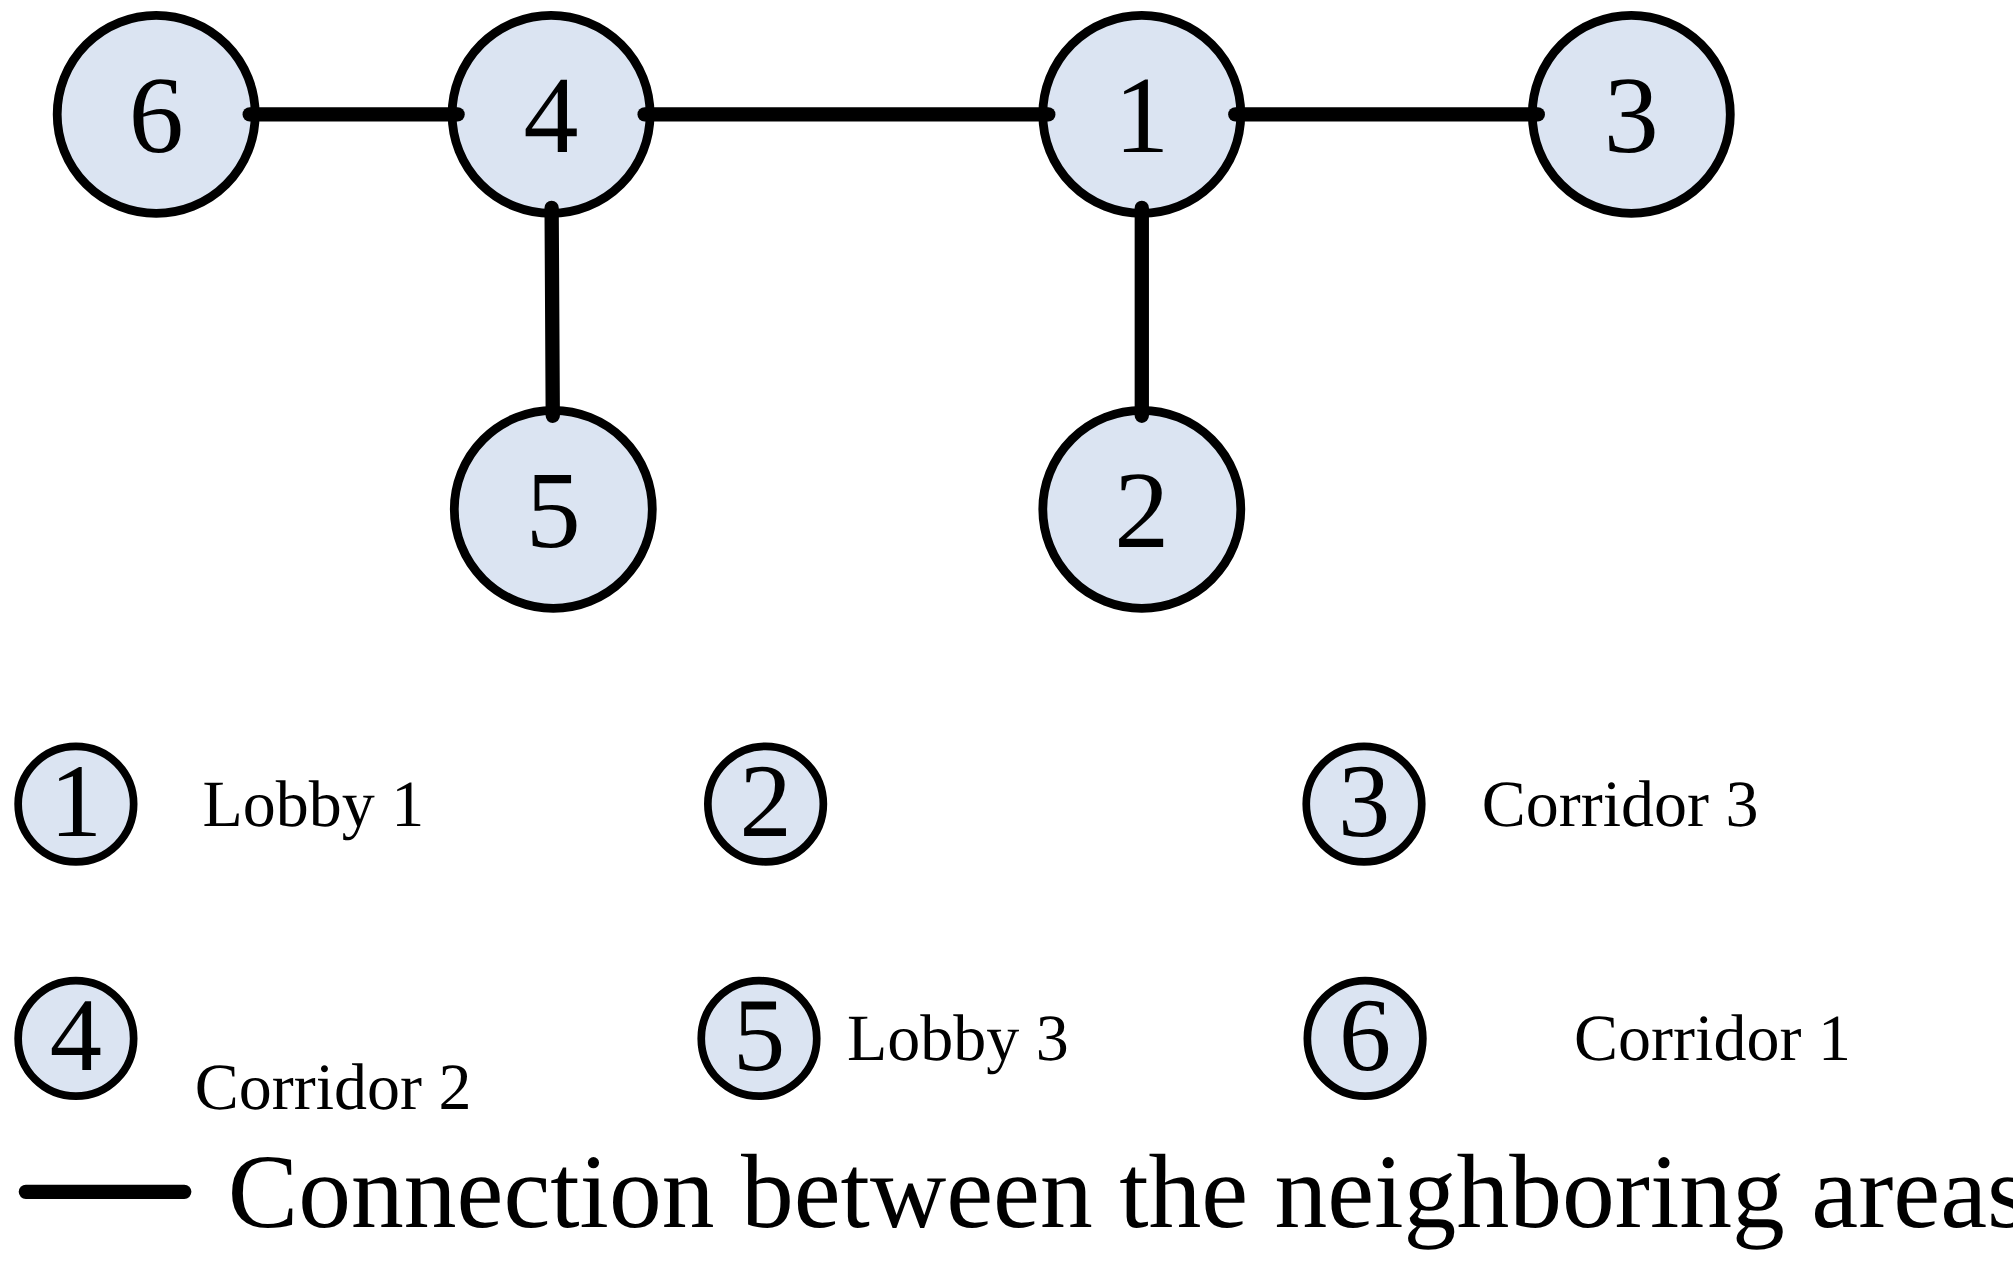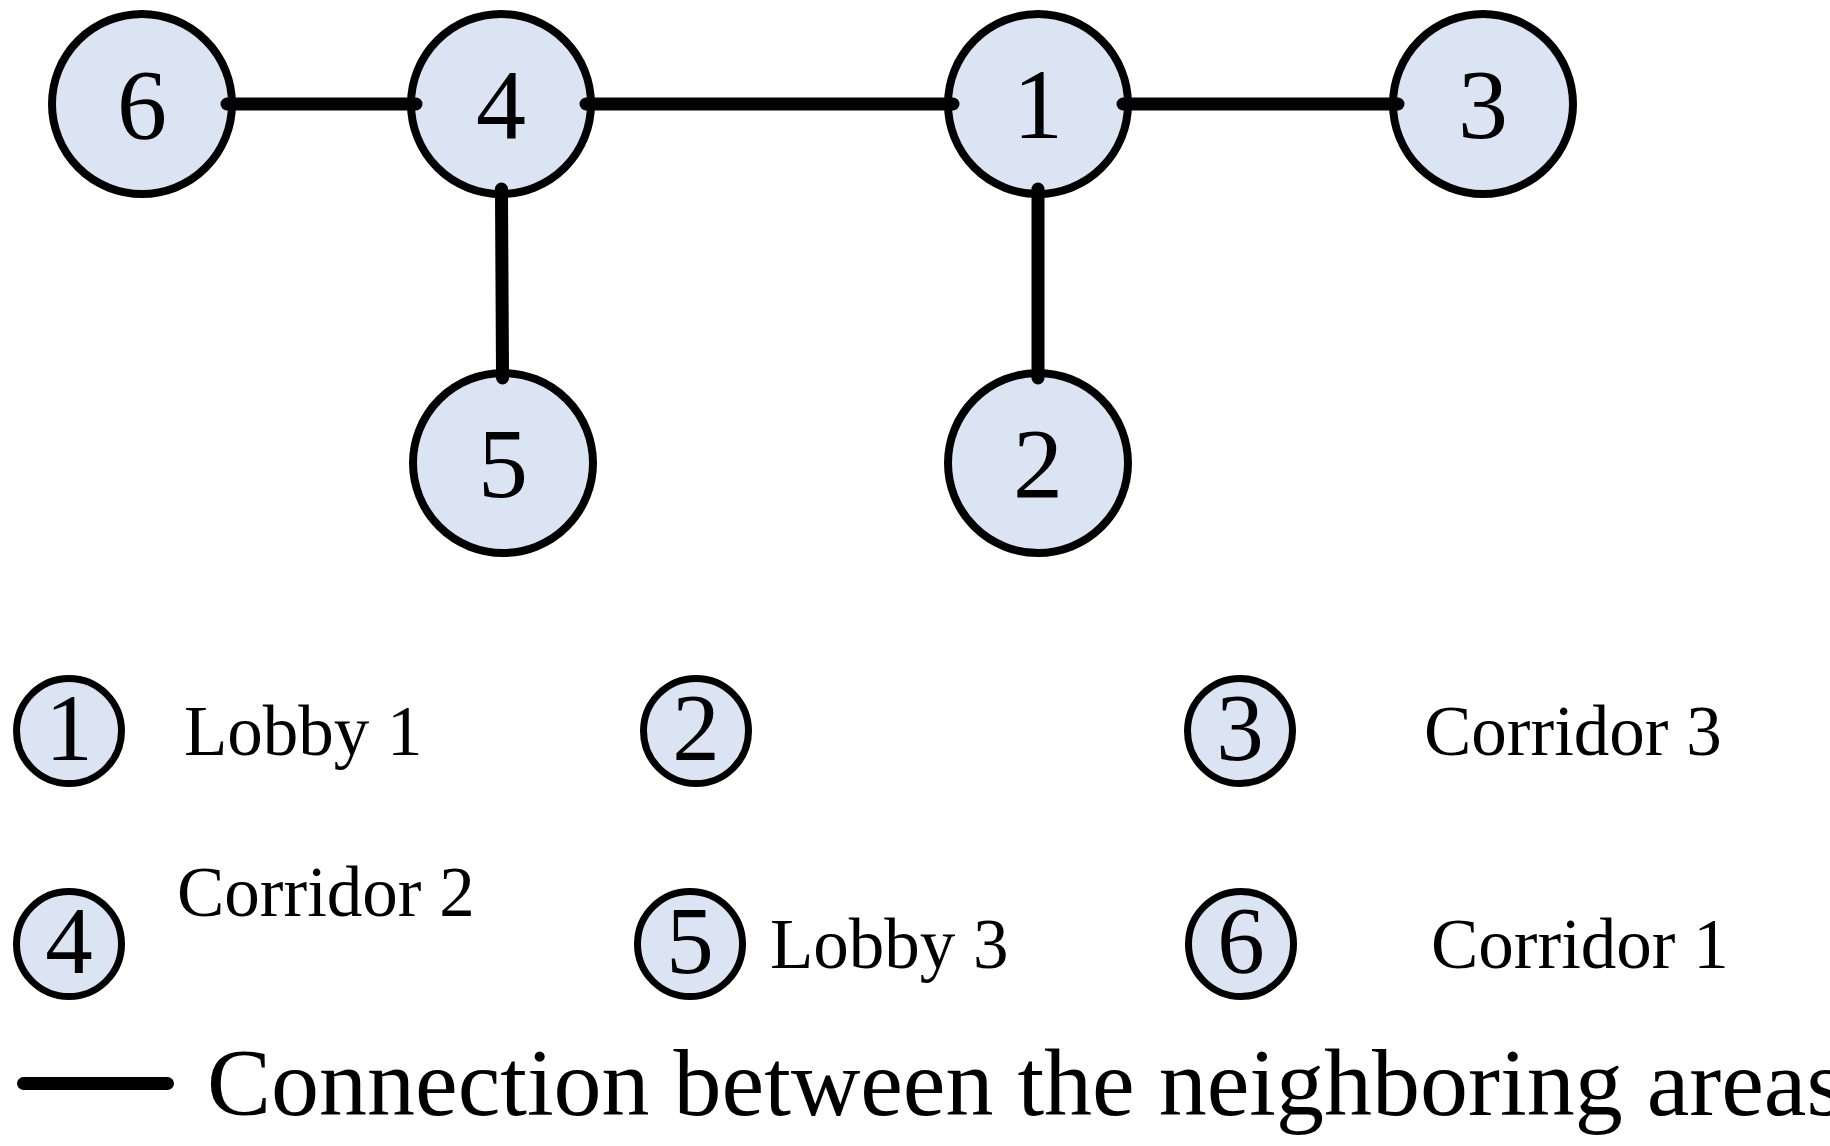--- a/index.html
+++ b/index.html
@@ -34,21 +34,21 @@
     justify-content: center;
     font-size: 95px;
     line-height: 1;
     padding-bottom: 6px;
   }
   .llabel {
     position: absolute;
     height: 112px;
     display: flex;
     align-items: center;
-    font-size: 71px;
+    font-size: 60px;
     line-height: 1;
     white-space: nowrap;
   }
   .conn-line {
     position: absolute;
     left: 17px;
     top: 1077px;
     width: 157px;
     height: 13px;
     border-radius: 7px;
@@ -90,24 +90,24 @@
       <text x="503" y="497" text-anchor="middle" font-size="100" font-family="&quot;Liberation Serif&quot;, &quot;DejaVu Serif&quot;, serif" fill="#000000">5</text>
       <text x="142" y="138" text-anchor="middle" font-size="100" font-family="&quot;Liberation Serif&quot;, &quot;DejaVu Serif&quot;, serif" fill="#000000">6</text>
     </svg>
 
   <div class="lcircle" style="left:13px;  top:675px;">1</div>
   <div class="llabel" style="left:184px; top:675px;">Lobby 1</div>
 
   <div class="lcircle" style="left:640px; top:675px;">2</div>
 
   <div class="lcircle" style="left:1184px; top:675px;">3</div>
-  <div class="llabel" style="left:1424px; top:675px;">Corridor 3</div>
+  <div class="llabel" style="left:1347px; top:675px;">Corridor 3</div>
 
   <div class="lcircle" style="left:13px;  top:888px;">4</div>
-  <div class="llabel" style="left:177px; top:836px;">Corridor 2</div>
+  <div class="llabel" style="left:177px; top:932px;">Corridor 2</div>
 
   <div class="lcircle" style="left:634px; top:888px;">5</div>
   <div class="llabel" style="left:770px; top:888px;">Lobby 3</div>
 
   <div class="lcircle" style="left:1185px; top:888px;">6</div>
   <div class="llabel" style="left:1431px; top:888px;">Corridor 1</div>
 
   <div class="conn-line"></div>
   <div class="conn-label">Connection between the neighboring areas</div>
 

